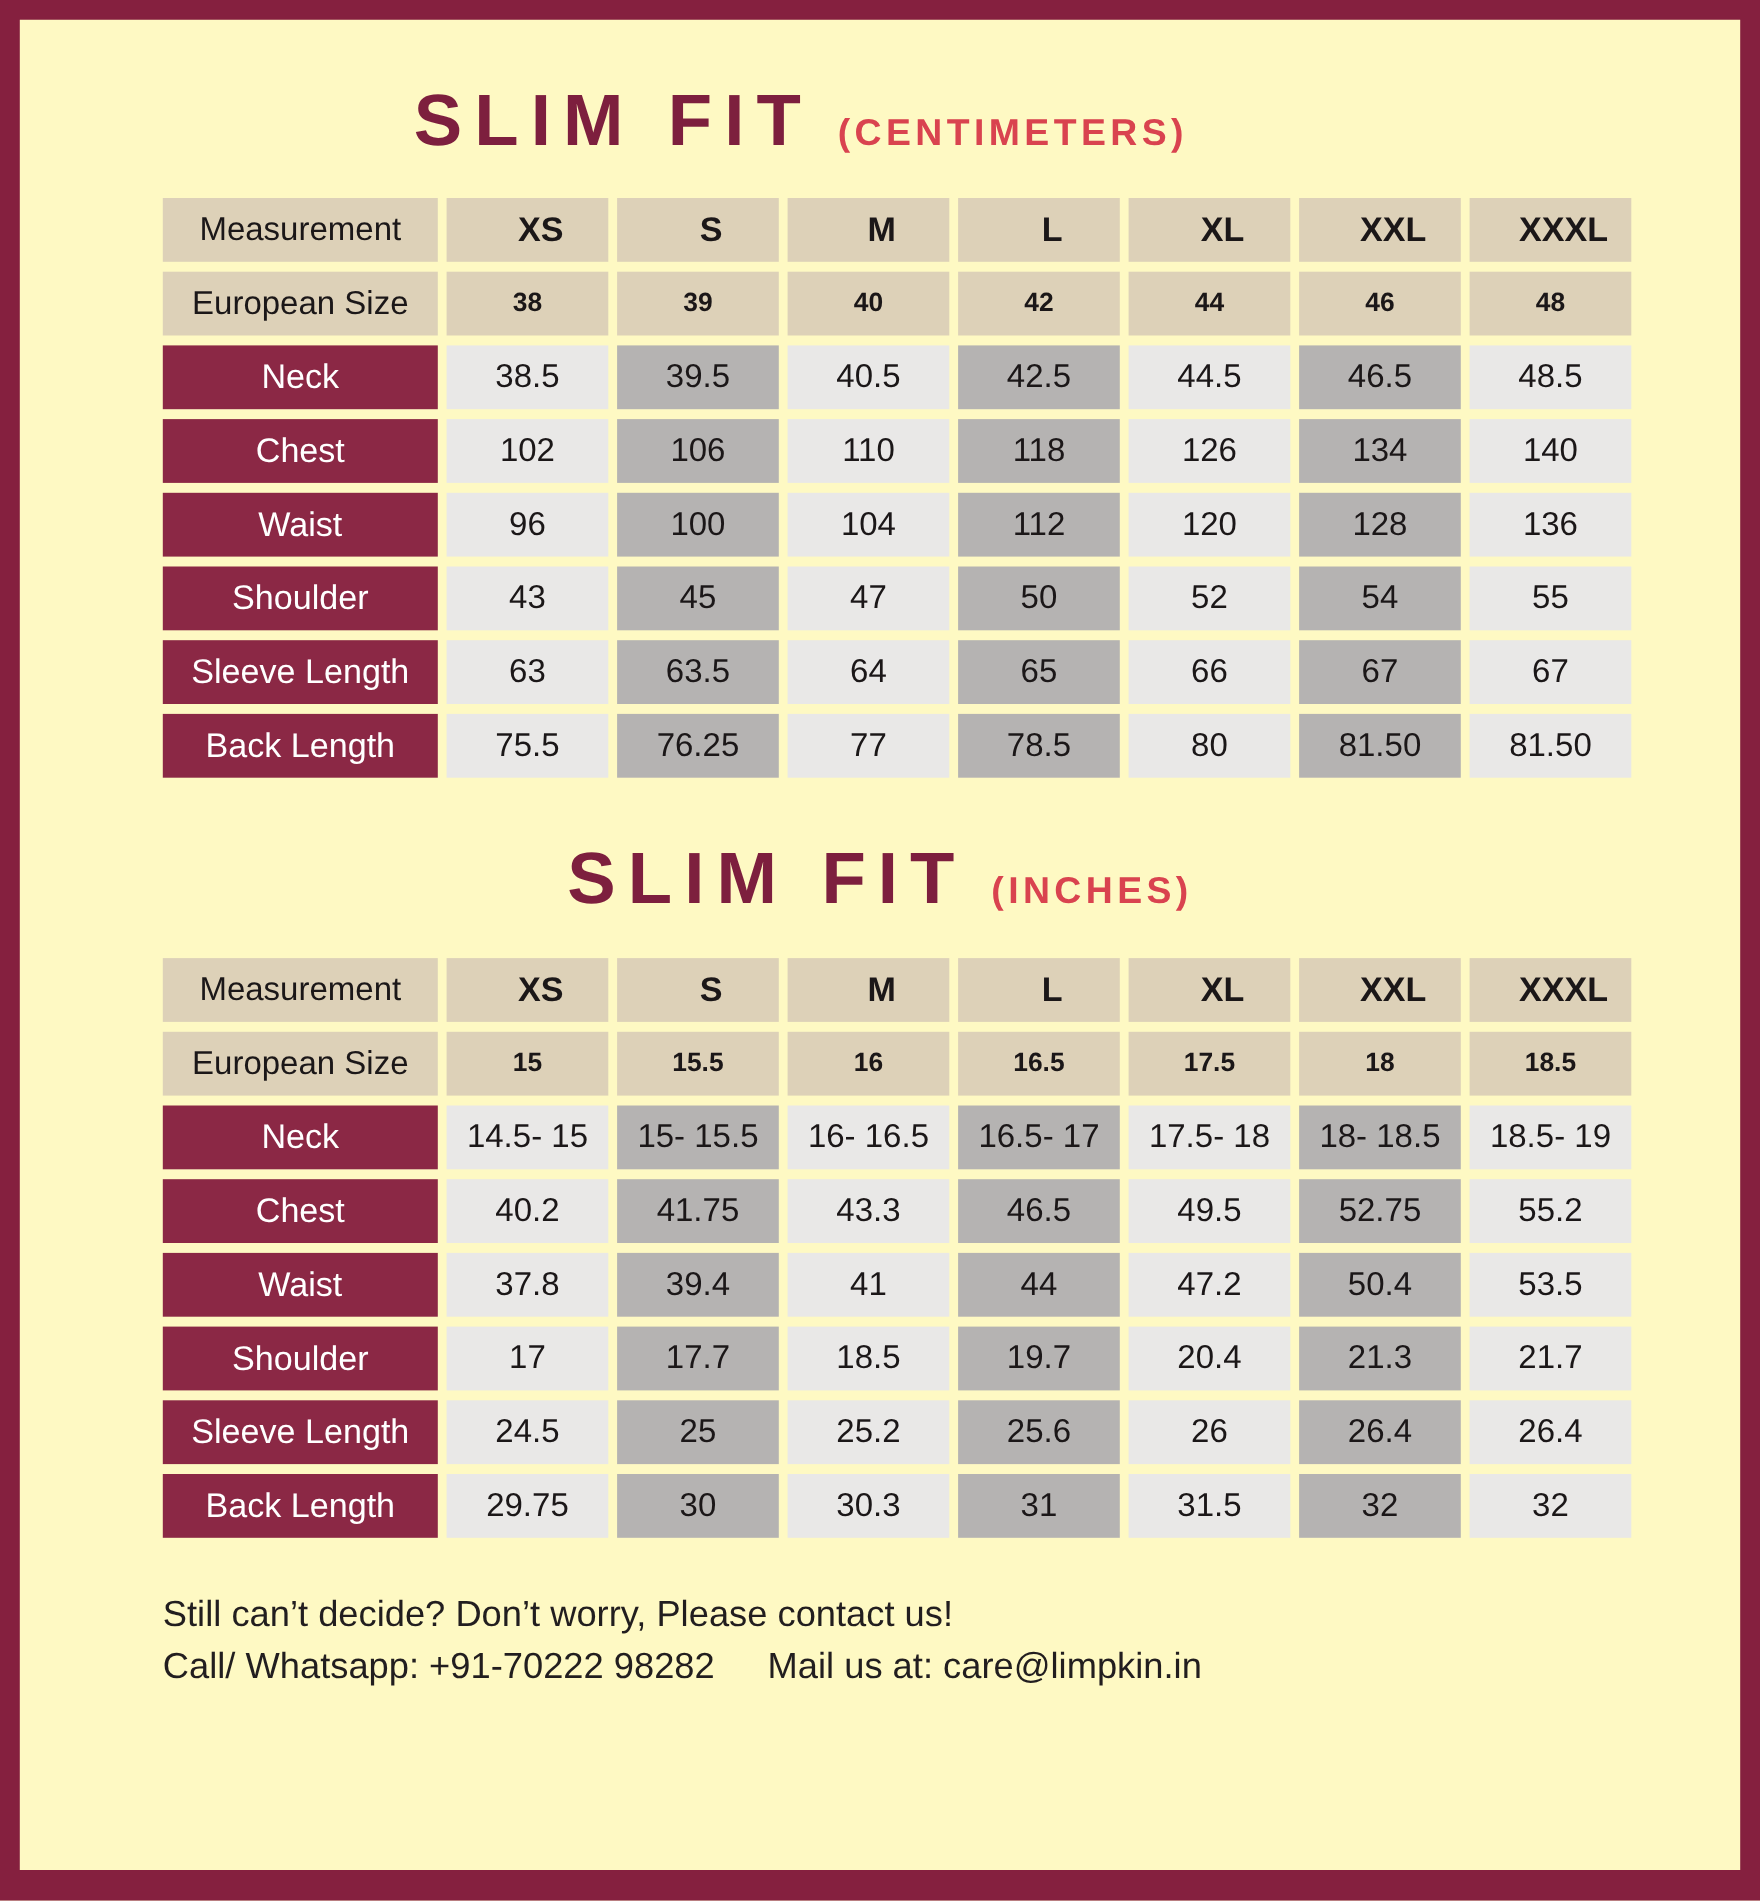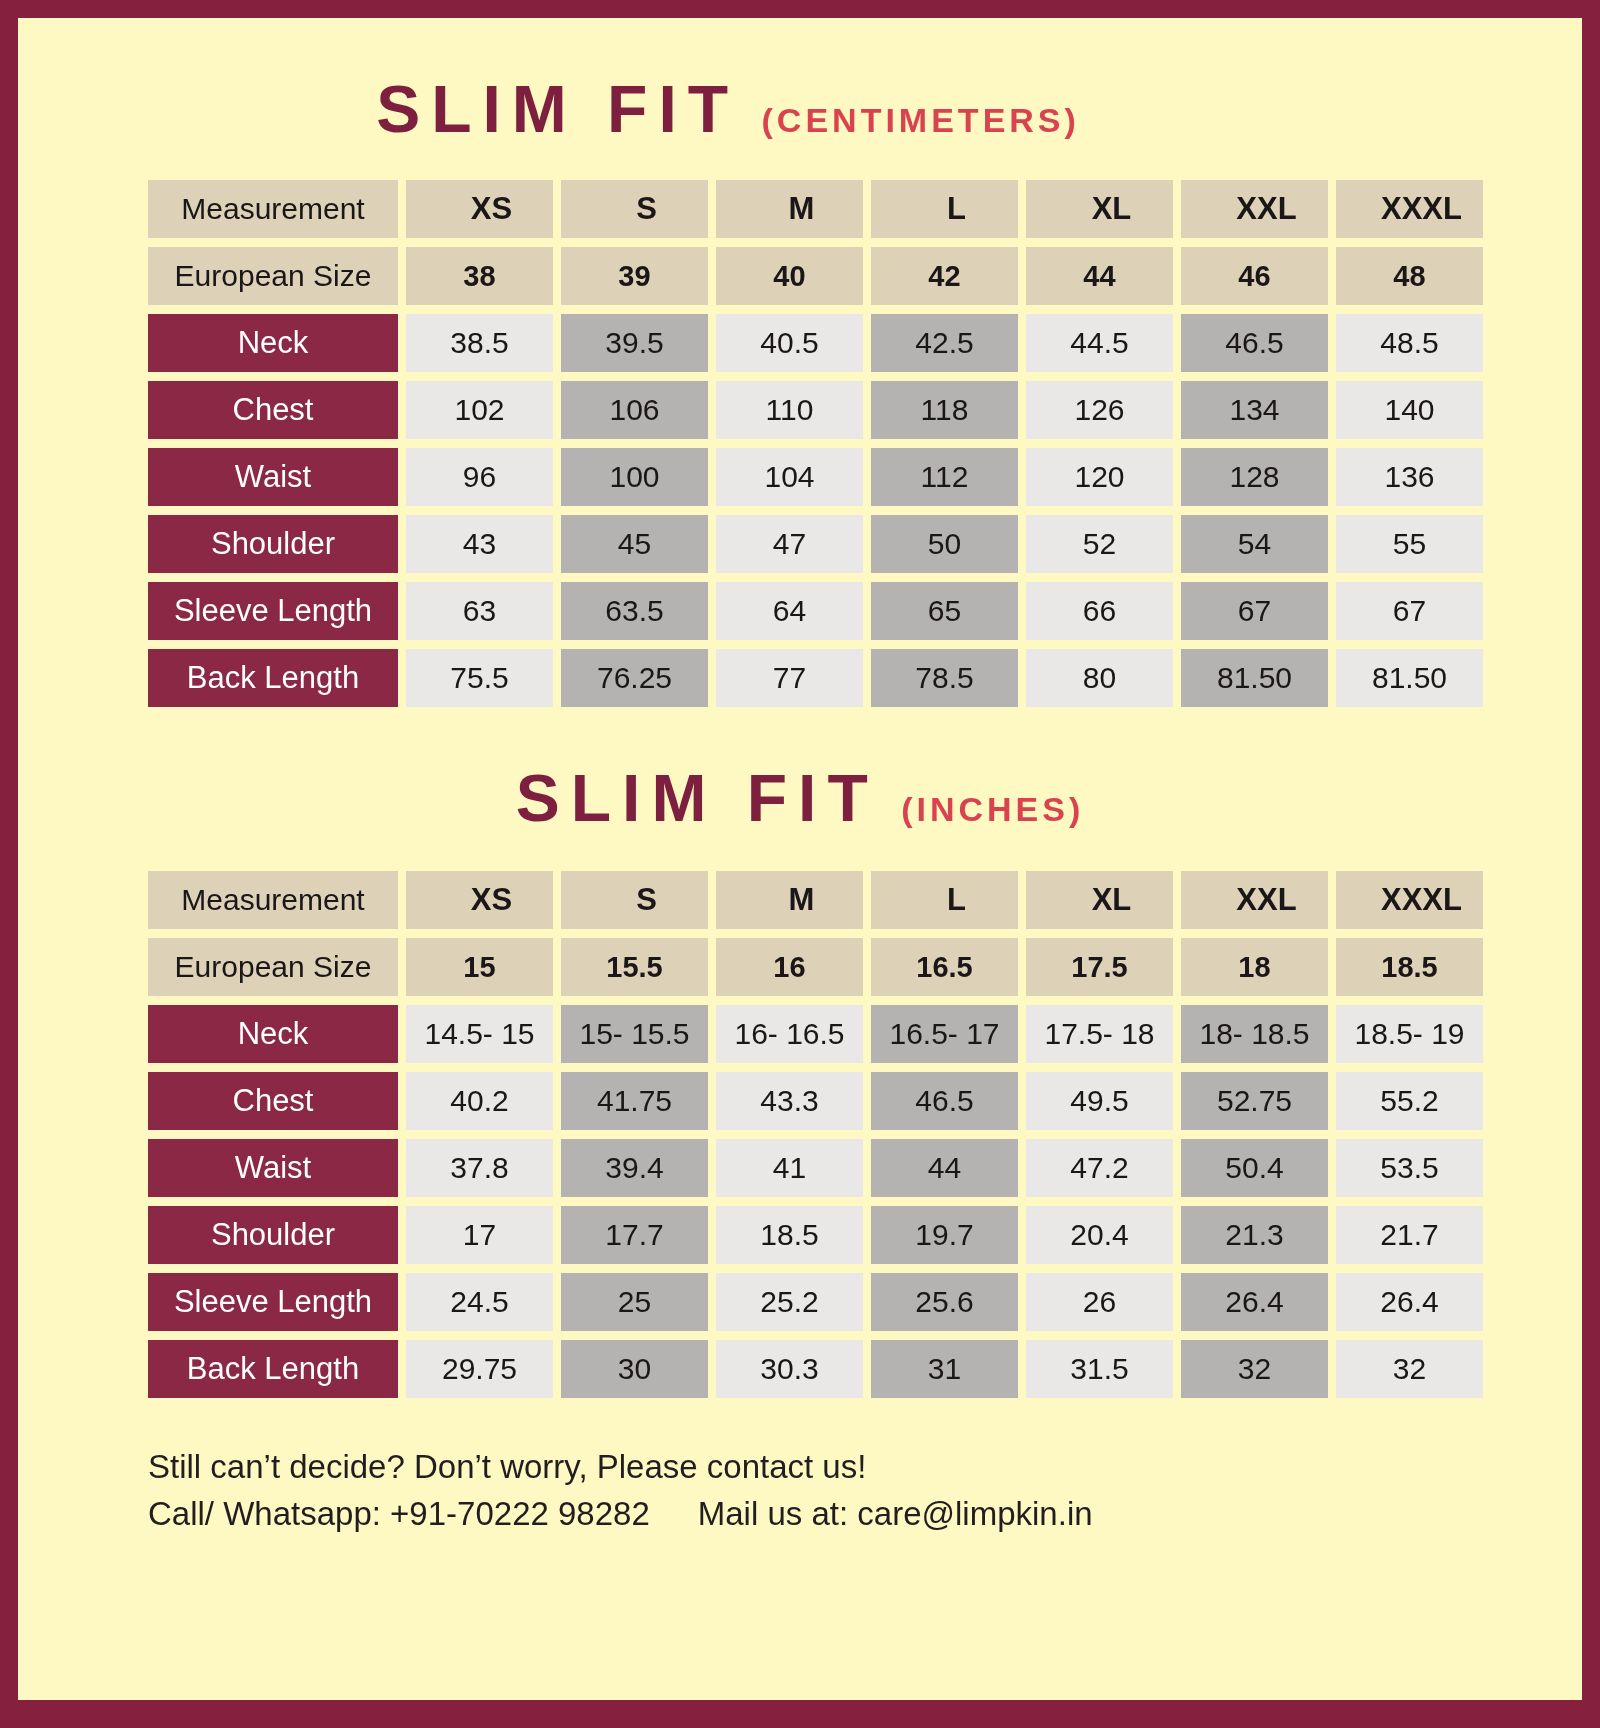--- a/index.html
+++ b/index.html
@@ -53,21 +53,21 @@
     justify-content: center;
     box-sizing: border-box;
     font-size: 30px;
     color: #1b1718;
   }
   .label-cell { flex: 0 0 250px; }
   .data-cell { flex: 1 1 0; }
 
   .hdr-bg { background: var(--beige, #ddd1b8); }
   .size-name { font-weight: 700; font-size: 31px; padding-left: 24px; }
-  .euro-val  { font-weight: 700; font-size: 29px; }
+  .euro-val  { font-weight: 700; font-size: 24px; }
   .m-label {
     background: var(--maroon, #8b2845);
     color: #ffffff;
     font-size: 31px;
   }
   .val-light { background: var(--light_gray, #e9e8e7); }
   .val-dark  { background: var(--dark_gray, #b5b3b2); }
 
   .footer {
     margin-left: 130px;

